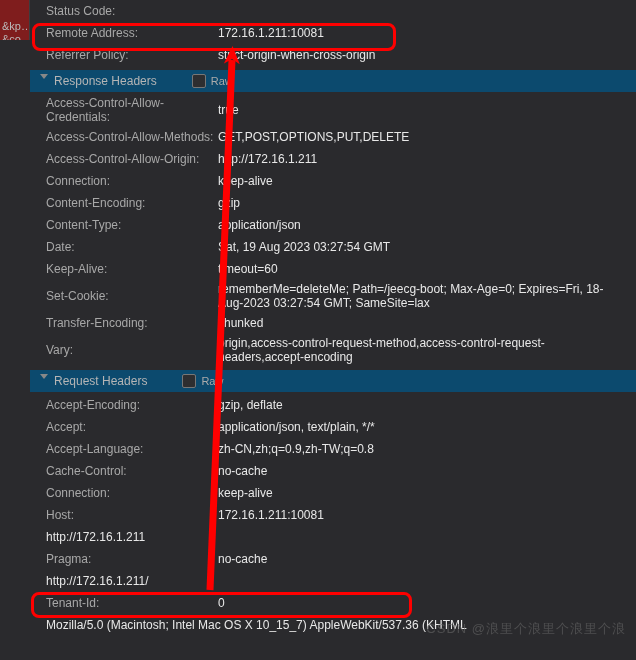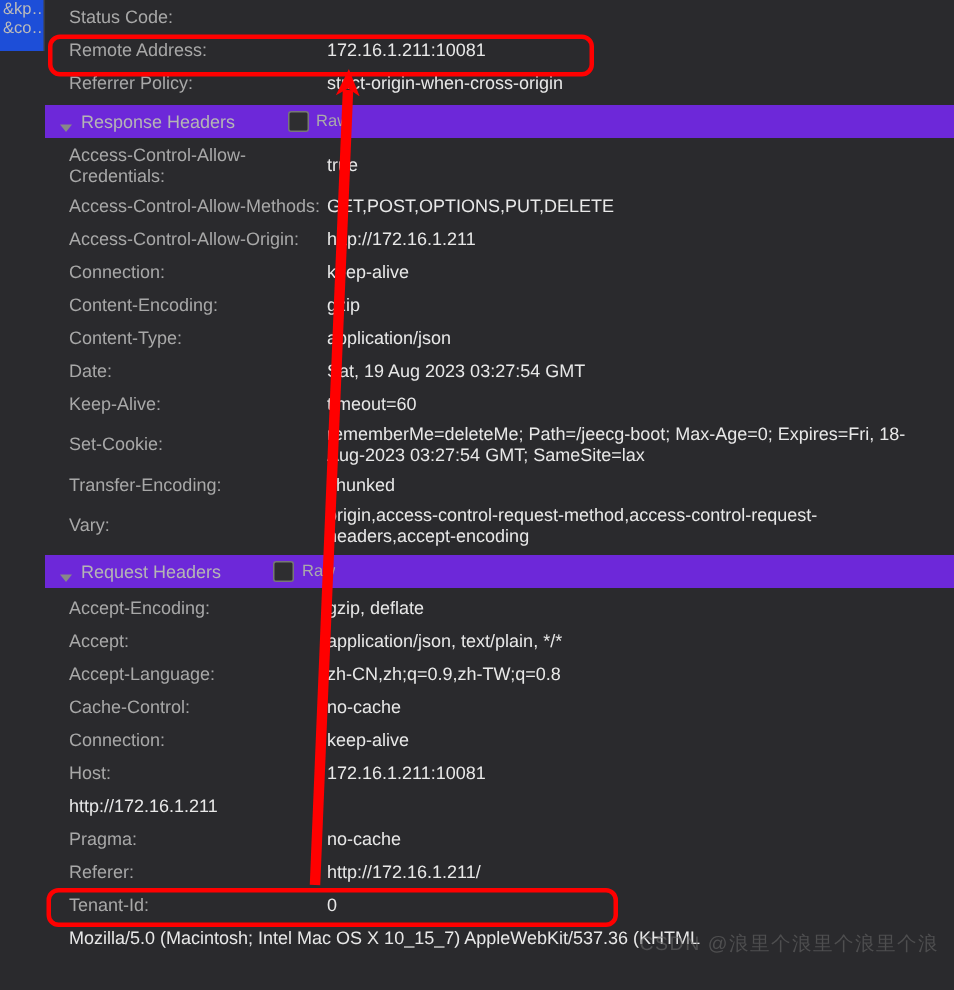--- a/index.html
+++ b/index.html
@@ -1,23 +1,23 @@
 <!DOCTYPE html>
 <html><head>
 <meta charset="utf-8">
 <style>
   html,body{margin:0;padding:0;background:#2a2a2d;color:#ccc;font-family:Helvetica,Arial,sans-serif;font-size:12px;overflow:hidden}
   .root{width:636px;height:660px;position:relative;background:#2a2a2d}
-  .left-tab{position:absolute;left:0;top:0;width:30px;height:34px;background:#1d4ed8;border-right:1px solid #3c3c3e;color:#bbb;font-size:11px;line-height:1.2;padding:0 2px;box-sizing:border-box;overflow:hidden}
+  .left-tab{position:absolute;left:0;top:0;width:30px;height:34px;background:#7f1d1d;border-right:1px solid #3c3c3e;color:#bbb;font-size:11px;line-height:1.2;padding:20px 2px;box-sizing:border-box;overflow:hidden}
   .content{position:absolute;left:30px;top:0;right:0;bottom:0;overflow:hidden}
   .row{display:flex;align-items:center;padding:2px 16px;min-height:18px}
   .key{flex:0 0 172px;color:#a8a8a8}
   .val{flex:1;color:#e8e8e8;white-space:nowrap;overflow:hidden;text-overflow:clip}
   .val.wrap{white-space:normal}
-  .section{display:flex;align-items:flex-end;padding:4px 10px;background:#6d28d9;color:#b5b5b5;margin:4px 0 2px 0}
+  .section{display:flex;align-items:flex-start;padding:4px 10px;background:#0c4a6e;color:#b5b5b5;margin:4px 0 2px 0}
   .tri{display:inline-block;width:0;height:0;border-left:4px solid transparent;border-right:4px solid transparent;border-top:5px solid #888;margin-right:6px}
   .raw-wrap{margin-left:35px;display:flex;align-items:center;gap:5px;color:#aaa;font-size:11px}
   .cb{display:inline-block;width:12px;height:12px;border:1px solid #777;border-radius:2px;background:#2e2e30}
   .dot{display:inline-block;width:10px;height:10px;border-radius:50%;background:#3fbf3f;margin-right:6px;vertical-align:middle}
   .redbox{position:absolute;border:3px solid #f00;border-radius:8px;pointer-events:none}
   .arrow-svg{position:absolute;left:0;top:0;width:636px;height:660px;pointer-events:none}
   .watermark{position:absolute;right:10px;bottom:22px;color:#666;font-size:13px;opacity:0.6;letter-spacing:1px}
 </style>
 </head>
 <body>
@@ -127,21 +127,20 @@
         <span class="val">172.16.1.211:10081</span>
       </div>
     <div class="row">
         <span class="val">http://172.16.1.211</span>
       </div>
     <div class="row">
         <span class="key">Pragma:</span>
         <span class="val">no-cache</span>
       </div>
     <div class="row">
-        <span class="key">Referer:</span>
         <span class="val">http://172.16.1.211/</span>
       </div>
     <div class="row">
         <span class="key">Tenant-Id:</span>
         <span class="val">0</span>
       </div>
     <div class="row">
         <span class="val">Mozilla/5.0 (Macintosh; Intel Mac OS X 10_15_7) AppleWebKit/537.36 (KHTML</span>
       </div>
 

